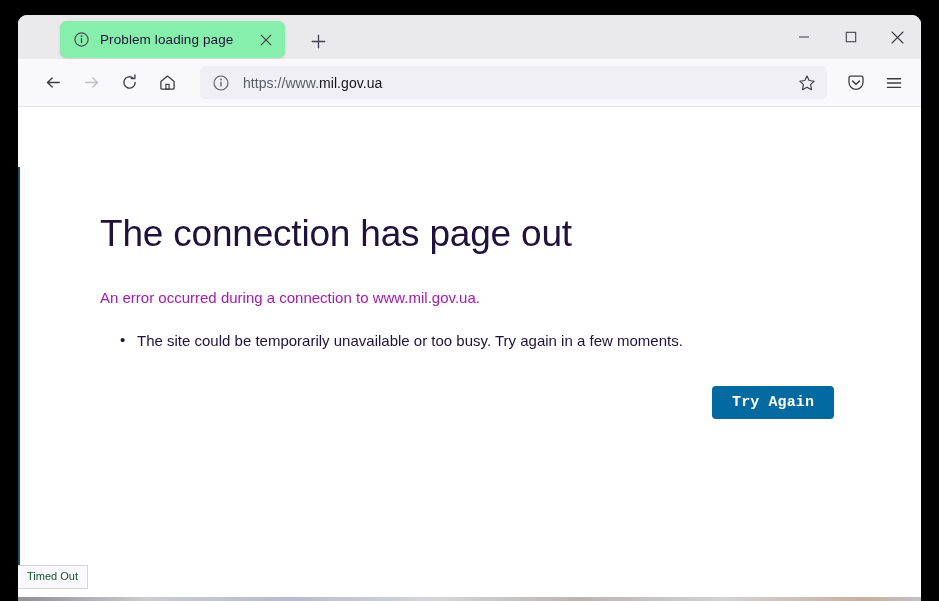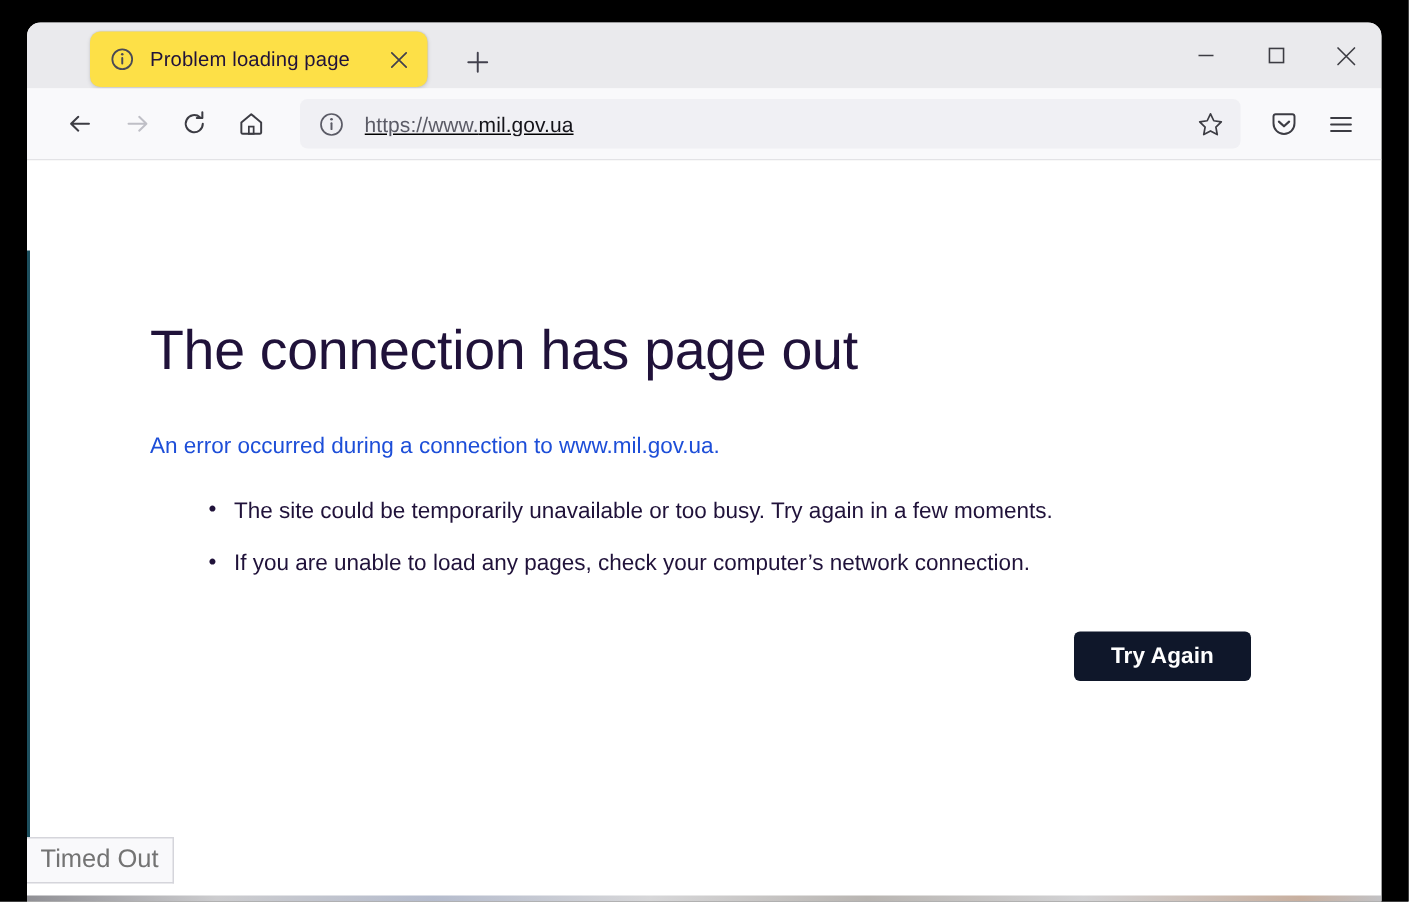--- a/index.html
+++ b/index.html
@@ -36,21 +36,21 @@
     background: #eaeaed;
     display: flex;
     align-items: flex-end;
   }
   .tab {
     position: absolute;
     left: 42px;
     top: 6px;
     width: 225px;
     height: 37px;
-    background: #fde047;
+    background: #86efac;
     border-radius: 7px;
     display: flex;
     align-items: center;
     padding: 0 9px 0 13px;
     box-sizing: border-box;
     box-shadow: 0 1px 3px rgba(0,0,0,0.12), 0 0 1px rgba(0,0,0,0.10);
   }
   .tab-favicon {
     width: 17px;
     height: 17px;
@@ -132,21 +132,20 @@
   .urlbar {
     flex: 1 1 auto;
     height: 33px;
     margin: 0 8px 0 12px;
     background: #f0f0f4;
     border-radius: 5px;
     display: flex;
     align-items: center;
     padding: 0 8px 0 12px;
     box-sizing: border-box;
-    text-decoration: underline;
   }
   .urlbar-identity {
     width: 18px;
     height: 18px;
     flex: 0 0 18px;
     margin-right: 13px;
     display: block;
   }
   .url-text {
     flex: 1 1 auto;
@@ -206,77 +205,76 @@
     font-size: 37px;
     font-weight: 300;
     color: #20123a;
     letter-spacing: -0.2px;
     line-height: 1.15;
   }
   .error-intro {
     margin: 0;
     padding-top: 31px;
     font-size: 15px;
-    color: #1d4ed8;
+    color: #a21caf;
     line-height: 1.5;
   }
   .error-list {
     margin: 0;
     padding-top: 21px;
     padding-left: 37px;
     list-style: none;
   }
   .error-list li {
     position: relative;
     font-size: 15px;
     color: #20123a;
     line-height: 1.45;
     margin-bottom: 13px;
     padding-left: 0;
-    margin-left: 19px;
   }
   .error-list li::before {
     content: "•";
     position: absolute;
     left: -17px;
     top: -1px;
     font-size: 15px;
     color: #20123a;
   }
   .error-actions {
     padding-top: 21px;
     display: flex;
     justify-content: flex-end;
     padding-right: 11px;
   }
   .try-again-btn {
-    background: #0f172a;
+    background: #0369a1;
     color: #ffffff;
     border: none;
     border-radius: 4px;
-    font-family: Liberation Sans, sans-serif;
+    font-family: Liberation Mono, monospace;
     font-size: 15px;
     font-weight: bold;
     padding: 0 20px;
     height: 33px;
     min-width: 118px;
     letter-spacing: 0.1px;
   }
 
   
   .status-tooltip {
     position: absolute;
     left: 0;
     bottom: 12px;
     background: #f9f9fb;
     border: 1px solid #d5d5db;
     border-left: none;
     padding: 4px 9px 5px 9px;
-    font-size: 17px;
-    color: #737373;
+    font-size: 11px;
+    color: #14532d;
     line-height: 1.2;
     max-width: 200px;
     white-space: nowrap;
   }
   .clipped-strip {
     position: absolute;
     left: 0;
     bottom: 0;
     width: 100%;
     height: 4px;
@@ -404,21 +402,20 @@
     <div class="left-edge-line"></div>
 
     <div class="error-page">
 
       <h1 class="error-title">The connection has page out</h1>
 
       <p class="error-intro">An error occurred during a connection to www.mil.gov.ua.</p>
 
       <ul class="error-list">
         <li>The site could be temporarily unavailable or too busy. Try again in a few moments.</li>
-        <li>If you are unable to load any pages, check your computer’s network connection.</li>
       </ul>
 
       <div class="error-actions">
         <button class="try-again-btn">Try Again</button>
       </div>
     </div>
 
     <div class="clipped-strip"></div>
 
     <div class="status-tooltip">Timed Out</div>

